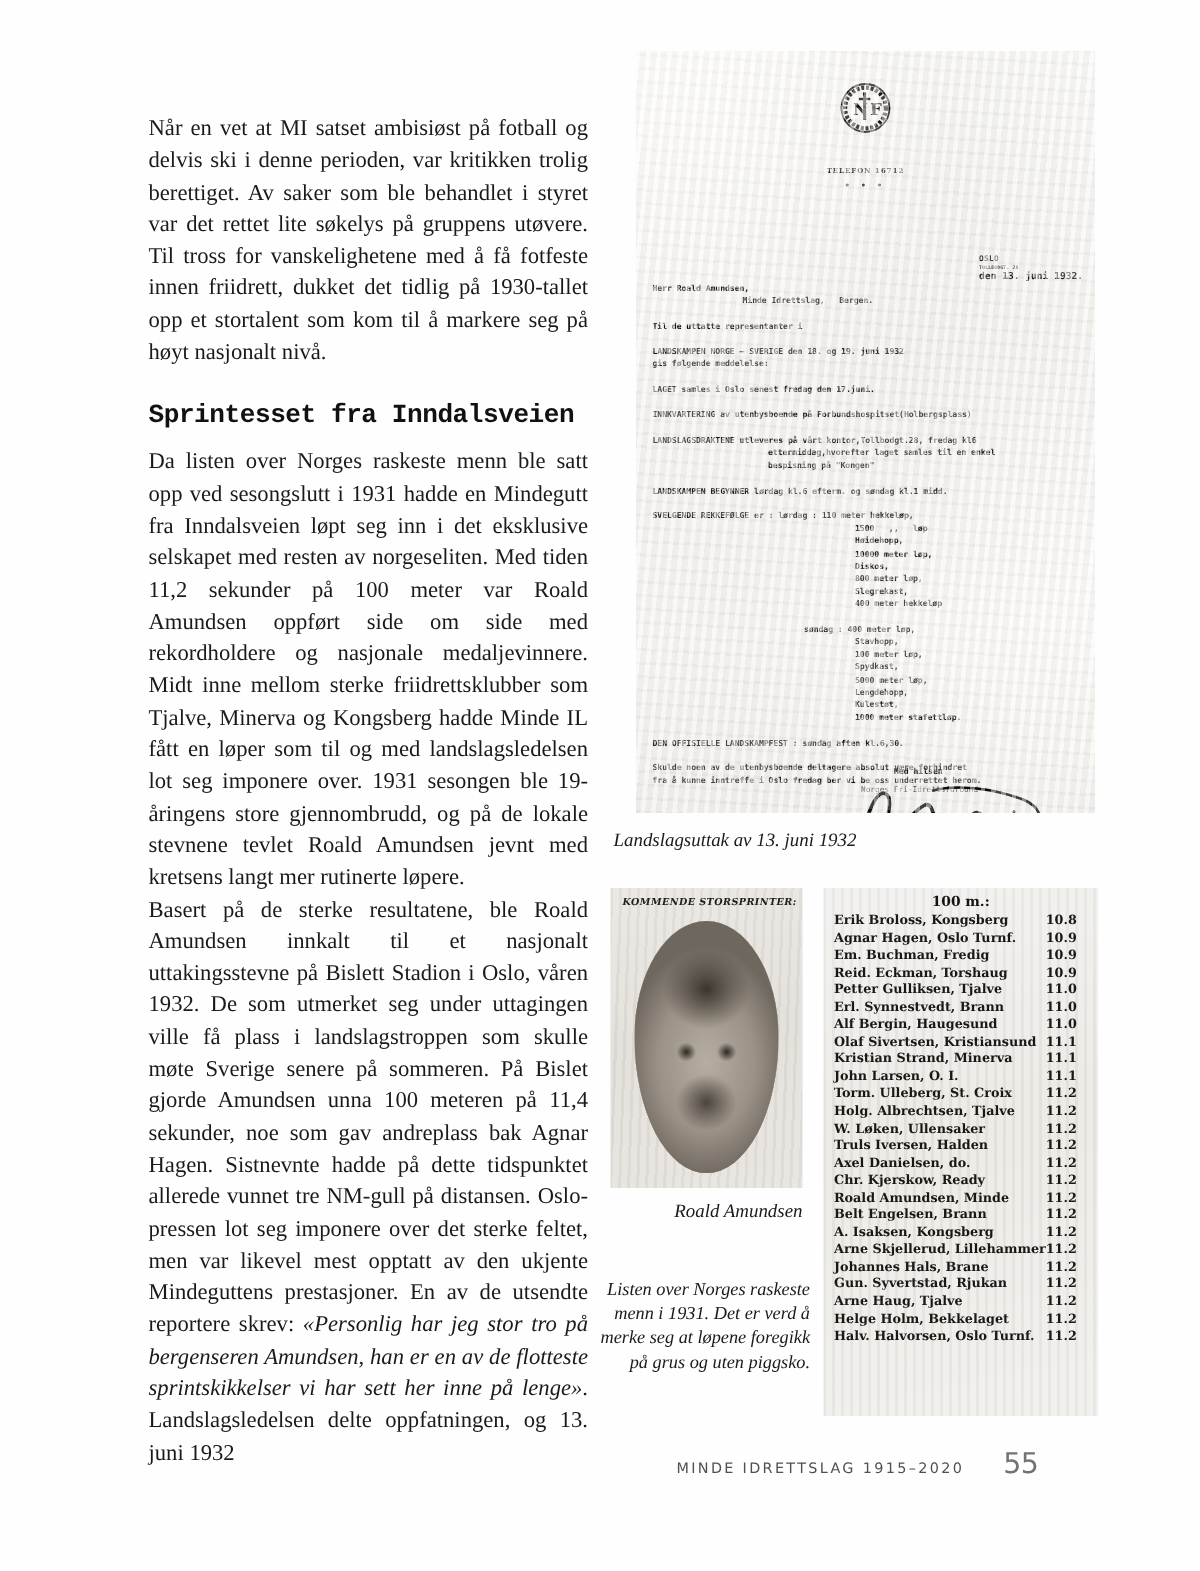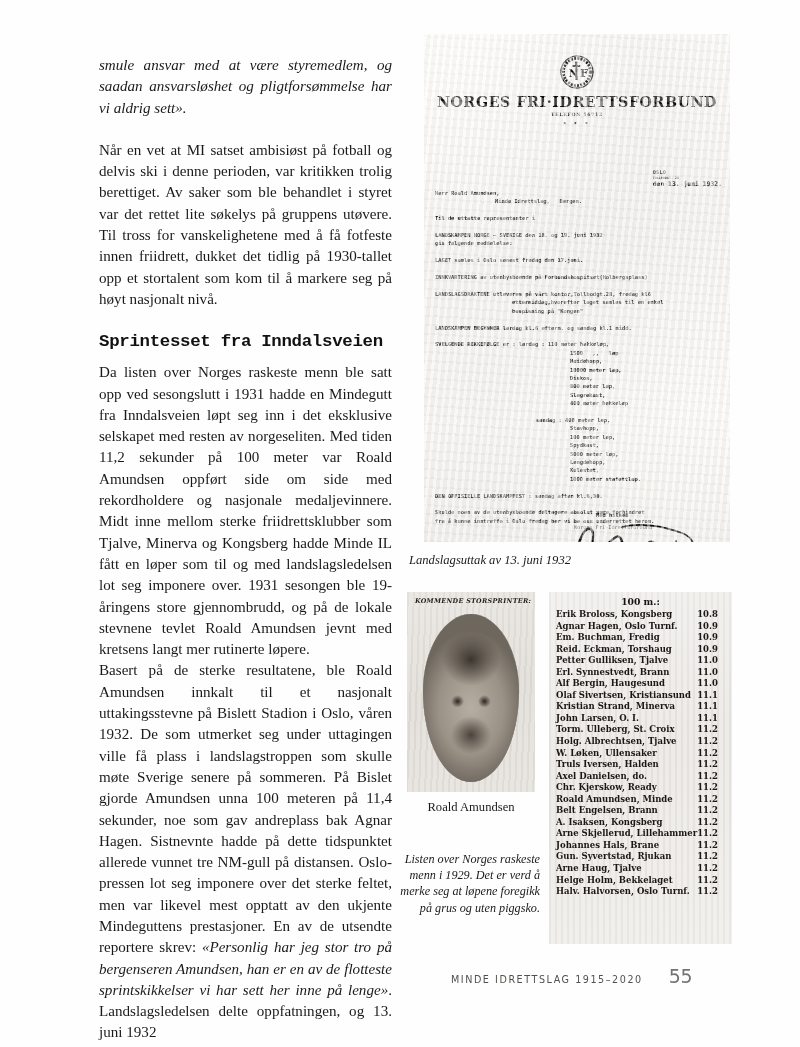--- a/index.html
+++ b/index.html
@@ -235,21 +235,22 @@
       radial-gradient(ellipse 9% 5% at 64% 52%, #2b2620 0%, rgba(43,38,32,0) 75%),
       radial-gradient(ellipse 42% 22% at 50% 27%, #3b352e 0%, rgba(59,53,46,0) 72%),
       radial-gradient(ellipse 56% 46% at 50% 56%, #b6aea3 0%, #9b9287 60%, #6e675e 100%),
       linear-gradient(180deg, #ddd9d3 0%, #c6c1b9 30%, #a49c92 70%, #7e776e 100%);
   }
   .photo-caption {
     position: absolute;
     left: 407px;
     top: 800px;
     width: 128px;
-    text-align: center;
+    text-align: right;
+    font-style: italic;
     font-size: 12.6px;
     color: #1a1a1a;
   }
   .list-caption {
     position: absolute;
     left: 400px;
     top: 851px;
     width: 140px;
     text-align: right;
     font-style: italic;
@@ -327,21 +328,20 @@
     color: #737373;
     letter-spacing: -0.3px;
   }
 </style>
 </head>
 <body>
 
 <div class="page">
 
   <div class="text-col">
-    <p class="body-para italic">smule ansvar med at være styremedlem, og saadan ansvarsløshet og pligtforsømmelse har vi aldrig sett».</p>
     <div class="gap-lg"></div>
     <p class="body-para">Når en vet at MI satset ambisiøst på fotball og delvis ski i denne perioden, var kritikken trolig berettiget. Av saker som ble behandlet i styret var det rettet lite søkelys på gruppens utøvere. Til tross for vanskelighetene med å få fotfeste innen friidrett, dukket det tidlig på 1930-tallet opp et stortalent som kom til å markere seg på høyt nasjonalt nivå.</p>
     <div class="gap-lg"></div>
     <h2 class="section-head">Sprintesset fra Inndalsveien</h2>
     <p class="body-para">Da listen over Norges raskeste menn ble satt opp ved sesongslutt i 1931 hadde en Mindegutt fra Inndalsveien løpt seg inn i det eksklusive selskapet med resten av norgeseliten. Med tiden 11,2 sekunder på 100 meter var Roald Amundsen oppført side om side med rekordholdere og nasjonale medaljevinnere. Midt inne mellom sterke friidrettsklubber som Tjalve, Minerva og Kongsberg hadde Minde IL fått en løper som til og med landslagsledelsen lot seg imponere over. 1931 sesongen ble 19-åringens store gjennombrudd, og på de lokale stevnene tevlet Roald Amundsen jevnt med kretsens langt mer rutinerte løpere.</p>
     <p class="body-para indent-para"><span>Basert på de sterke resultatene, ble Roald Amundsen innkalt til et nasjonalt uttakingsstevne på Bislett Stadion i Oslo, våren 1932. De som utmerket seg under uttagingen ville få plass i landslagstroppen som skulle møte Sverige senere på sommeren. På Bislet gjorde Amundsen unna 100 meteren på 11,4 sekunder, noe som gav andreplass bak Agnar Hagen. Sistnevnte hadde på dette tidspunktet allerede vunnet tre NM-gull på distansen. Oslo-pressen lot seg imponere over det sterke feltet, men var likevel mest opptatt av den ukjente Mindeguttens prestasjoner. En av de utsendte reportere skrev: </span><span class="it">«Personlig har jeg stor tro på bergenseren Amundsen, han er en av de flotteste sprintskikkelser vi har sett her inne på lenge»</span><span>. Landslagsledelsen delte oppfatningen, og 13. juni 1932</span></p>
   </div>
 
   <div class="letter-wrap">
     <div class="letter">
@@ -349,21 +349,20 @@
       <svg class="nff-logo" viewBox="0 0 100 100">
         <circle cx="50" cy="50" r="40" fill="none" stroke="#1a1714" stroke-width="3"></circle>
         <circle cx="50" cy="50" r="34" fill="none" stroke="#1a1714" stroke-width="7" stroke-dasharray="5 3"></circle>
         <circle cx="50" cy="50" r="27" fill="#f2f0ed"></circle>
         <text x="29" y="62" font-family="DejaVu Serif, serif" font-size="27" font-weight="bold" fill="#12100d">N</text>
         <text x="58" y="62" font-family="DejaVu Serif, serif" font-size="27" font-weight="bold" fill="#12100d">F</text>
         <rect x="46" y="24" width="5" height="46" fill="#12100d"></rect>
         <rect x="39" y="33" width="19" height="4" fill="#12100d"></rect>
       </svg>
 
-      <div class="letterhead">NORGES FRI·IDRETTSFORBUND</div>
       <div class="letterhead-tel">TELEFON 16712</div>
       <div class="letterhead-dots">• • •</div>
 
       <div class="letter-date">
         <span class="city">OSLO</span><span class="addr">TOLLBODGT. 28</span><span>den 13. juni 1932.</span>
       </div>
 
       <div class="letter-body"><span>Herr Roald Amundsen,</span>
 <span style="padding-left:60px">Minde Idrettslag,   Bergen.</span>
 
@@ -417,21 +416,21 @@
   </div>
   <div class="fig-caption" id="caption-letter">Landslagsuttak av 13. juni 1932</div>
 
   <div class="photo-block">
     <div class="kicker">KOMMENDE STORSPRINTER:</div>
     <div class="portrait-oval">
       <div class="portrait-face"></div>
     </div>
   </div>
   <div class="photo-caption">Roald Amundsen</div>
-  <div class="list-caption">Listen over Norges raskeste menn i 1929. Det er verd å merke seg at løpene foregikk på  grus og uten piggsko.</div>
+  <div class="list-caption">Listen over Norges raskeste menn i 1931. Det er verd å merke seg at løpene foregikk på  grus og uten piggsko.</div>
 
   <div class="results-clip">
     <div class="results-title">100 m.:</div>
     <table class="results-table">
       <tbody id="results-body">
           <tr>
             <td class="name">Erik Broloss, Kongsberg</td>
             <td class="time">10.8</td>
           </tr>
           <tr>

